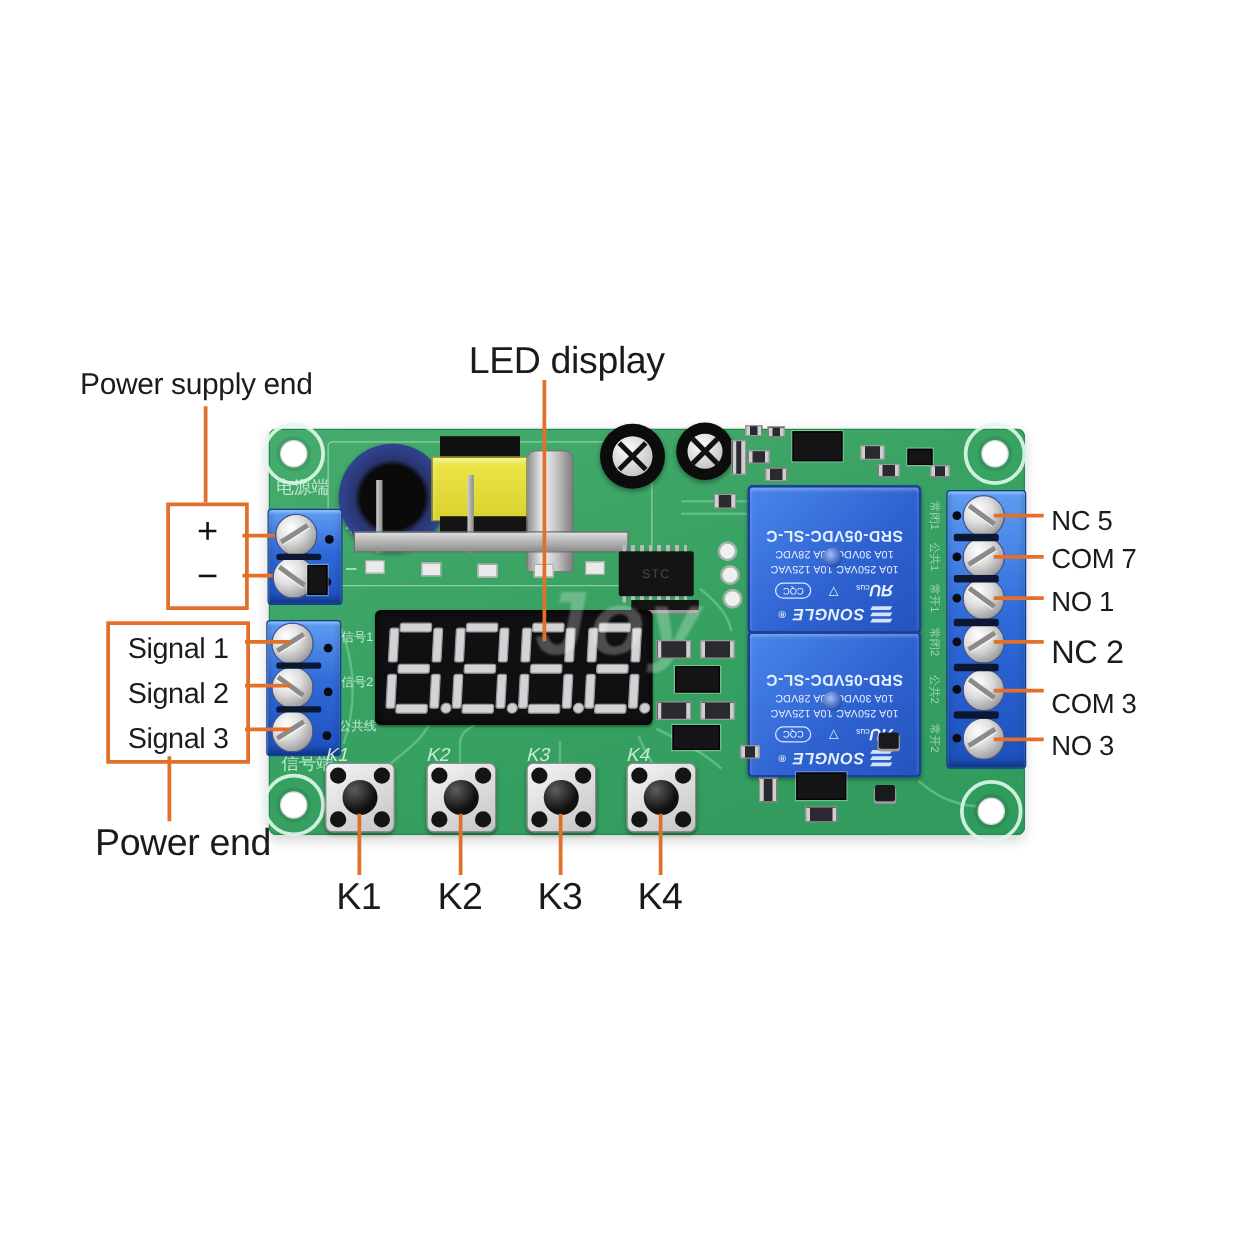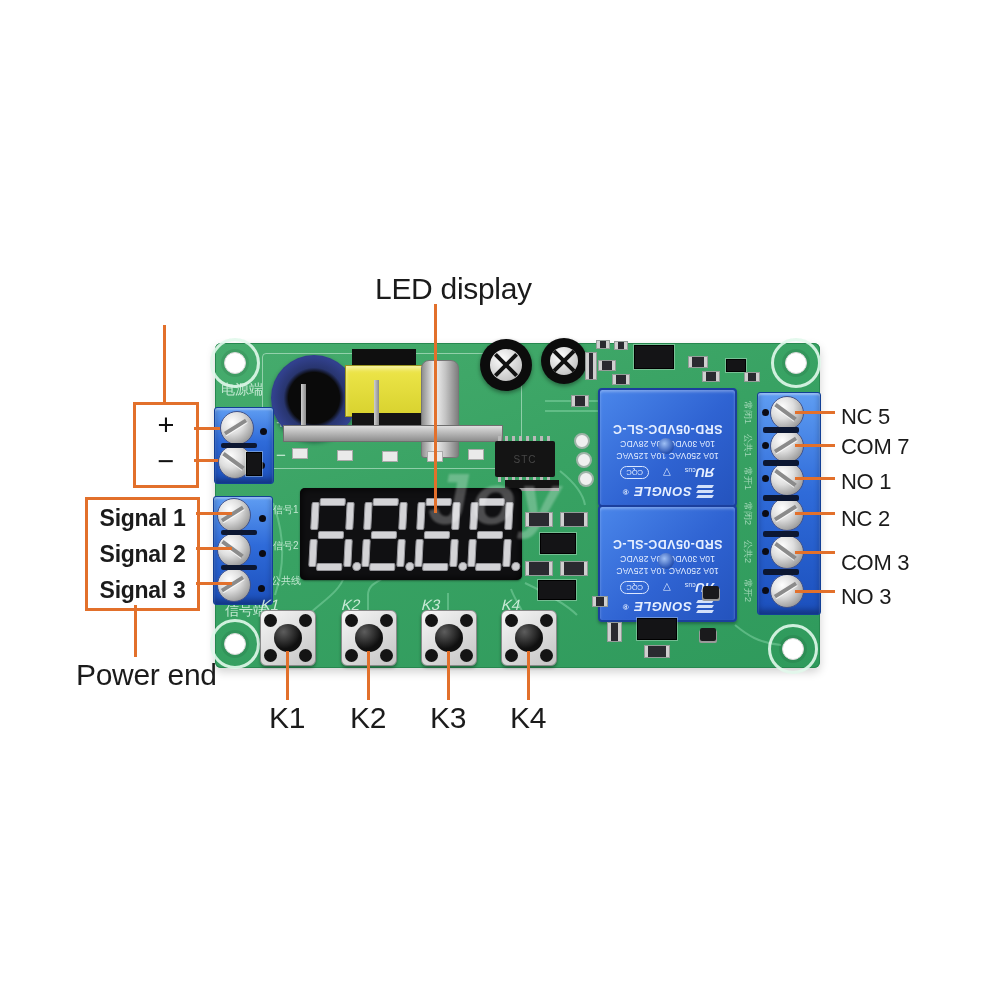--- a/index.html
+++ b/index.html
@@ -5,21 +5,21 @@
   :root{ --orange:#e2702b; --silk:#d8f3e3; --ink:#1b1b1b; }
   html,body{margin:0;padding:0;background:#fff;}
   body{font-family:"Liberation Sans","DejaVu Sans",sans-serif;}
   .stage{position:relative;width:1000px;height:1000px;background:#fff;overflow:hidden;}
 
   
   .lbl{position:absolute;color:var(--ink);white-space:nowrap;font-size:30px;letter-spacing:-0.3px;}
   .oline{position:absolute;background:var(--orange);}
   .obox{position:absolute;border:3px solid var(--orange);background:#fff;}
   .pmbox span{position:absolute;left:0;right:0;text-align:center;font-size:29px;color:#111;}
-  .sigbox{display:flex;flex-direction:column;justify-content:space-around;align-items:center;font-weight:bold;}
+  .sigbox{display:flex;flex-direction:column;justify-content:space-around;align-items:center;}
   .sigbox div{font-size:23px;color:var(--ink);letter-spacing:-0.3px;}
 
   
   .board{position:absolute;left:215px;top:343px;width:605px;height:325px;border-radius:6px;
     background:linear-gradient(160deg,#46ac6d 0%,#38a263 45%,#2f9a5c 100%);
     box-shadow:0 4px 10px rgba(0,0,0,.18), inset 0 0 0 1px #27884f;}
   .traces{position:absolute;left:215px;top:343px;pointer-events:none;}
   .silk{position:absolute;color:var(--silk);opacity:.85;font-size:13px;white-space:nowrap;}
   .silkbox{position:absolute;border:1px solid rgba(225,248,235,.5);border-radius:4px;}
   .hole{position:absolute;width:44px;height:44px;border-radius:50%;border:3px solid rgba(225,248,235,.9);}
@@ -247,20 +247,21 @@
       </div>
       <div class="rrate">10A 250VAC  10A 125VAC</div>
       <div class="rrate">10A 30VDC  10A 28VDC</div>
       <div class="rmodel">SRD-05VDC-SL-C</div>
     </div>
     <div class="rivet" style="top:46px;"></div>
   </div>
 
   <div class="wm" style="left:428px;top:458px;">Joy</div>
 
+  <div class="lbl" style="left:64px;top:294px;font-size:24px;">Power supply end</div>
   <div class="oline" style="left:163px;top:325px;width:3px;height:78px;"></div>
   <div class="obox pmbox" style="left:133px;top:402px;width:60px;height:80px;">
     <span style="top:4px;">+</span>
     <span style="top:40px;">−</span>
   </div>
   <div class="oline" style="left:194px;top:427px;width:40px;height:3px;"></div>
   <div class="oline" style="left:194px;top:459px;width:40px;height:3px;"></div>
 
   <div class="lbl" style="left:375px;top:272px;">LED display</div>
   <div class="oline" style="left:434px;top:304px;width:3px;height:209px;"></div>
@@ -375,21 +376,21 @@
     <div class="oline" style="left: 196px; top: 512px; width: 36px; height: 3px;"></div>
     <div class="oline" style="left: 196px; top: 547px; width: 36px; height: 3px;"></div>
     <div class="oline" style="left: 196px; top: 582px; width: 36px; height: 3px;"></div>
     <div class="oline" style="left: 795px; top: 411px; width: 40px; height: 3px;"></div>
     <div class="lbl" style="left: 841px; top: 404px; font-size: 22px;">NC 5</div>
     <div class="oline" style="left: 795px; top: 444px; width: 40px; height: 3px;"></div>
     <div class="lbl" style="left: 841px; top: 434px; font-size: 22px;">COM 7</div>
     <div class="oline" style="left: 795px; top: 477px; width: 40px; height: 3px;"></div>
     <div class="lbl" style="left: 841px; top: 469px; font-size: 22px;">NO 1</div>
     <div class="oline" style="left: 795px; top: 512px; width: 40px; height: 3px;"></div>
-    <div class="lbl" style="left: 841px; top: 506px; font-size: 22px;">NC 2</div>
+    <div class="lbl" style="left: 841px; top: 506px; font-size: 26px;">NC 2</div>
     <div class="oline" style="left: 795px; top: 551px; width: 40px; height: 3px;"></div>
     <div class="lbl" style="left: 841px; top: 550px; font-size: 22px;">COM 3</div>
     <div class="oline" style="left: 795px; top: 590px; width: 40px; height: 3px;"></div>
     <div class="lbl" style="left: 841px; top: 584px; font-size: 22px;">NO 3</div>
     <div class="silk" style="left: 728px; top: 406px; width: 38px; font-size: 9px; text-align: center; transform: rotate(90deg); opacity: 0.65;">常闭1</div>
     <div class="silk" style="left: 728px; top: 439px; width: 38px; font-size: 9px; text-align: center; transform: rotate(90deg); opacity: 0.65;">公共1</div>
     <div class="silk" style="left: 728px; top: 472px; width: 38px; font-size: 9px; text-align: center; transform: rotate(90deg); opacity: 0.65;">常开1</div>
     <div class="silk" style="left: 728px; top: 507px; width: 38px; font-size: 9px; text-align: center; transform: rotate(90deg); opacity: 0.65;">常闭2</div>
     <div class="silk" style="left: 728px; top: 545px; width: 38px; font-size: 9px; text-align: center; transform: rotate(90deg); opacity: 0.65;">公共2</div>
     <div class="silk" style="left: 728px; top: 584px; width: 38px; font-size: 9px; text-align: center; transform: rotate(90deg); opacity: 0.65;">常开2</div>

